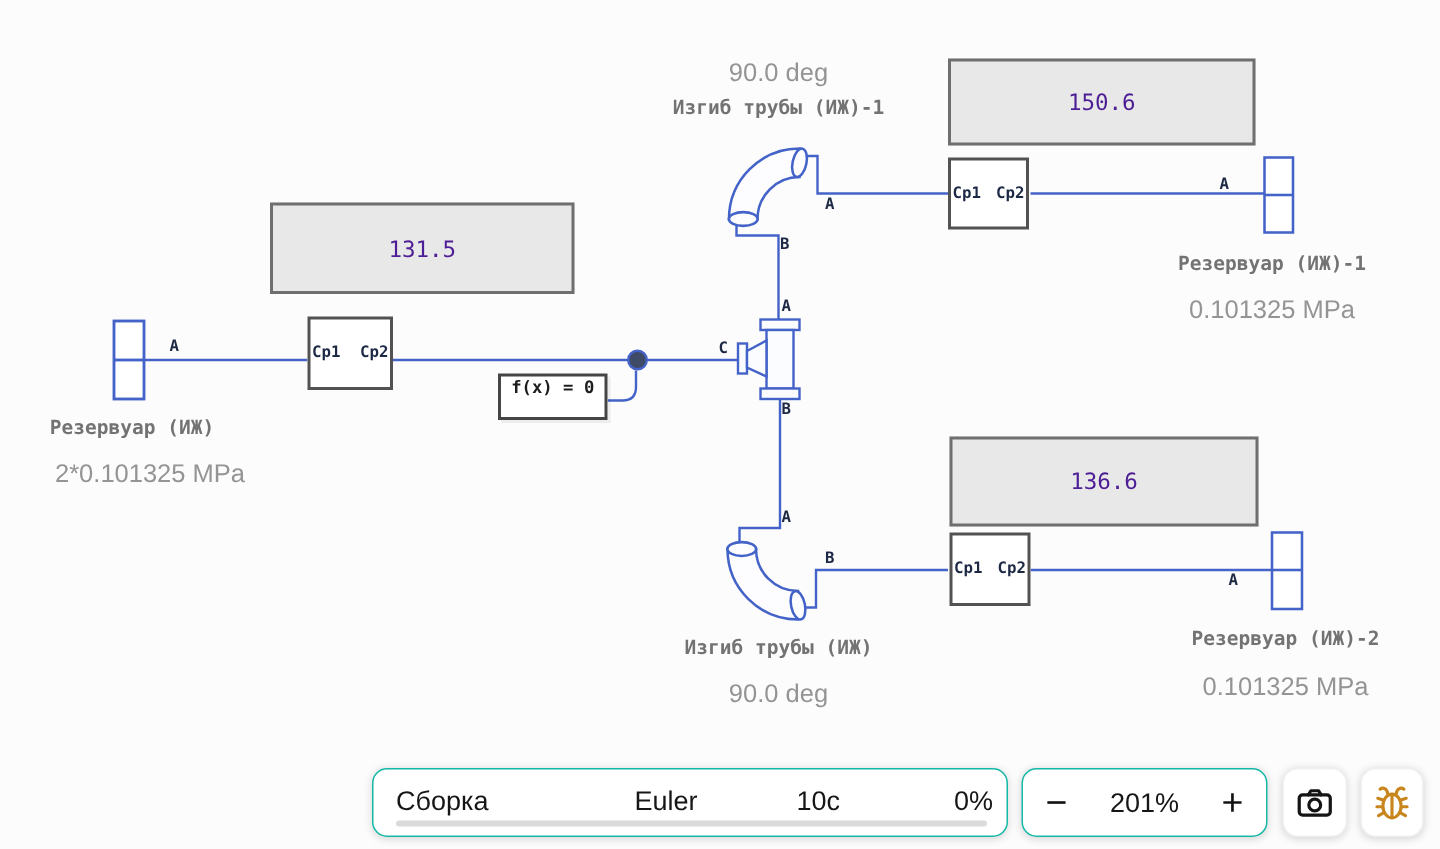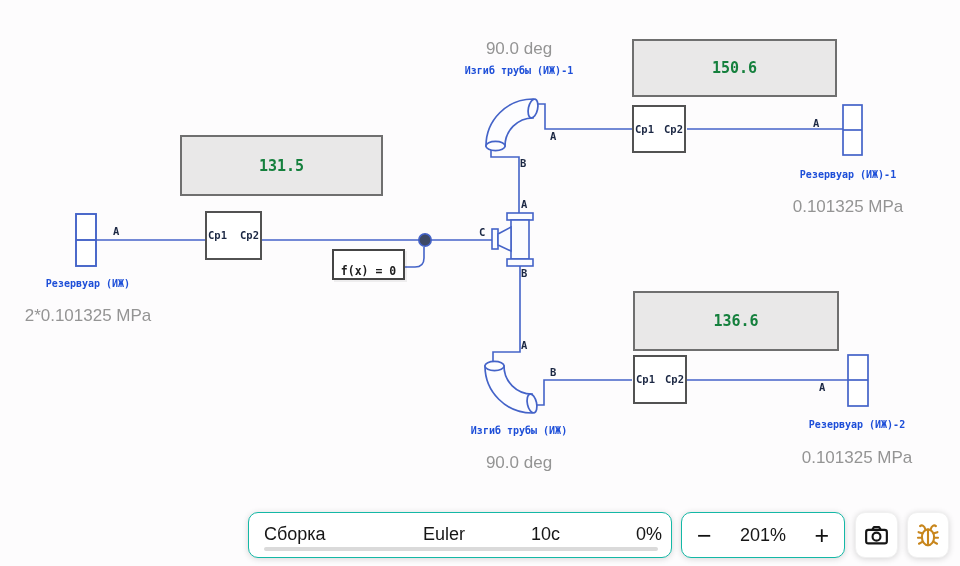--- a/index.html
+++ b/index.html
@@ -7,43 +7,43 @@
     width:960px;height:566px;position:relative;overflow:hidden;
     background:#fdfcfd;
     font-family:"Liberation Sans", sans-serif;
   }
   .abs{position:absolute;}
   .ctr{transform:translateX(-50%);white-space:nowrap;}
   svg.layer{position:absolute;left:0;top:0;}
   
   .blk-name{
     font-family:"DejaVu Sans Mono", monospace;
-    font-weight:700;font-size:10px;color:#1d4ed8;letter-spacing:0;
+    font-weight:700;font-size:13px;color:#737373;letter-spacing:0;
   }
   .blk-param{
     font-size:17px;color:#949494;
   }
   .port{
     font-family:"DejaVu Sans Mono", monospace;
     font-weight:700;font-size:10.5px;color:#1c2844;line-height:1;
   }
   .display{
     background:#e9e8e8;border:2px solid #6f6f6f;
     display:flex;align-items:center;justify-content:center;
-    font-family:"DejaVu Sans Mono", monospace;font-weight:700;
-    font-size:15px;color:#15803d;box-sizing:border-box;
+    font-family:"DejaVu Sans Mono", monospace;font-weight:400;
+    font-size:15px;color:#4c1d95;box-sizing:border-box;
   }
   .pipe-block{
     background:#ffffff;border:2px solid #525252;box-sizing:border-box;
     display:flex;align-items:center;justify-content:space-between;
     padding:16px 1px;
   }
   .solver-box{
     background:#ffffff;border:2px solid #454545;box-sizing:border-box;
-    display:flex;align-items:flex-end;justify-content:center;
+    display:flex;align-items:flex-start;justify-content:center;
     font-family:"DejaVu Sans Mono", monospace;font-weight:700;
     font-size:11.5px;color:#1d1d1d;
     box-shadow:2px 2px 0 rgba(0,0,0,0.06);
   }
   
   .pill{
     position:absolute;background:#ffffff;border:1px solid #14b8a6;
     border-radius:10px;box-shadow:0 1px 6px rgba(0,0,0,0.16);
     box-sizing:border-box;
   }
@@ -139,21 +139,21 @@
   <span>f(x) = 0</span>
 </div>
 
 <span class="abs ctr blk-param" style="left:519px;top:39px;">90.0 deg</span>
 <span class="abs ctr blk-name" style="left:519px;top:65px;">Изгиб трубы (ИЖ)-1</span>
 
 <span class="abs ctr blk-name" style="left:519px;top:425px;">Изгиб трубы (ИЖ)</span>
 <span class="abs ctr blk-param" style="left:519px;top:453px;">90.0 deg</span>
 
 <span class="abs ctr blk-name" style="left:88px;top:278px;">Резервуар (ИЖ)</span>
-<span class="abs ctr blk-param" style="left:88px;top:306px;">2*0.101325 MPa</span>
+<span class="abs ctr blk-param" style="left:100px;top:306px;">2*0.101325 MPa</span>
 
 <span class="abs ctr blk-name" style="left:848px;top:169px;">Резервуар (ИЖ)-1</span>
 <span class="abs ctr blk-param" style="left:848px;top:197px;">0.101325 MPa</span>
 
 <span class="abs ctr blk-name" style="left:857px;top:419px;">Резервуар (ИЖ)-2</span>
 <span class="abs ctr blk-param" style="left:857px;top:448px;">0.101325 MPa</span>
 
 <span class="abs port" style="left:113px;top:226px;">A</span>
 <span class="abs port" style="left:479px;top:227px;">C</span>
 <span class="abs port" style="left:521px;top:199px;">A</span>

